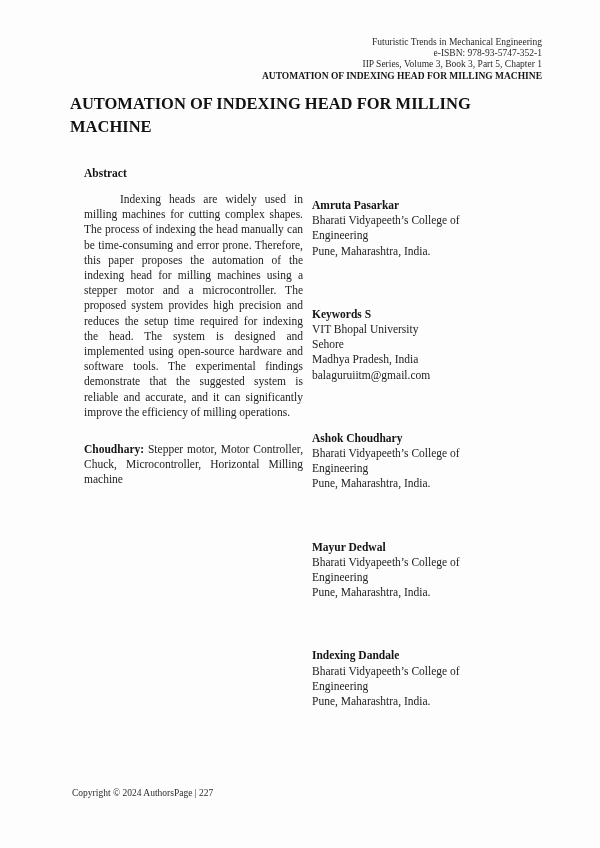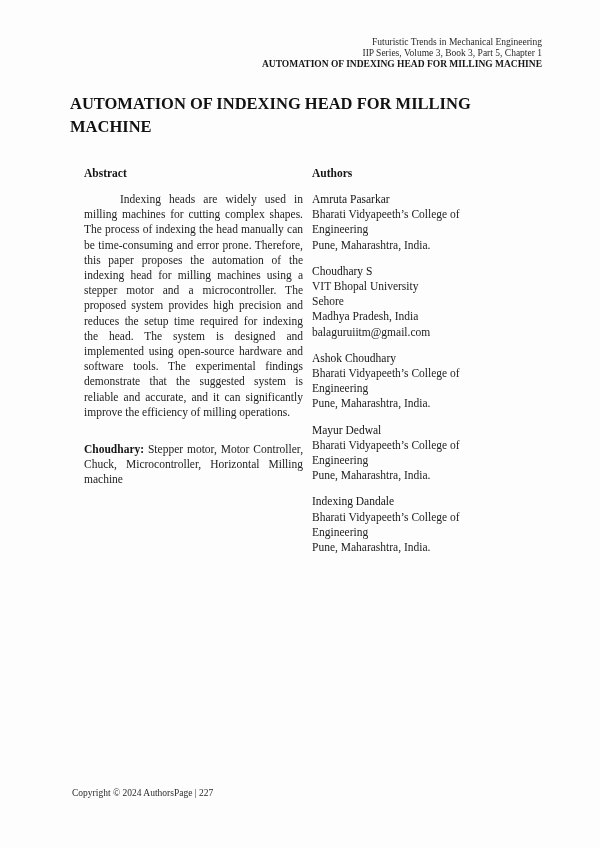--- a/index.html
+++ b/index.html
@@ -82,22 +82,23 @@
     font-weight: bold;
     color: #141414;
   }
   .author-block {
     margin: 0 0 11px 0;
     font-size: 11.5px;
     line-height: 15.2px;
     color: #222222;
   }
   .author-name {
-    font-weight: normal;
+    font-weight: bold;
     color: #141414;
+    margin-top: 48px;
   }
   
   .page-footer {
     position: absolute;
     left: 72px;
     right: 58px;
     top: 787px;
     display: flex;
     justify-content: flex-start;
     font-size: 9.5px;
@@ -105,44 +106,44 @@
     color: #2a2a2a;
   }
 </style>
 </head>
 <body>
 
 <div class="page">
 
   <header class="pub-header">
     <div>Futuristic Trends in Mechanical Engineering</div>
+    <div>e-ISBN: 978-93-5747-352-1</div>
     <div>IIP Series, Volume 3, Book 3, Part 5, Chapter 1</div>
     <div class="bold-line">AUTOMATION OF INDEXING HEAD FOR MILLING MACHINE</div>
   </header>
 
   <h1 class="paper-title">AUTOMATION OF INDEXING HEAD FOR MILLING MACHINE</h1>
 
   <section class="col-left">
     <h2 class="section-heading">Abstract</h2>
     <p class="abstract-body">Indexing heads are widely used in milling machines for cutting complex shapes. The process of indexing the head manually can be time-consuming and error prone. Therefore, this paper proposes the automation of the indexing head for milling machines using a stepper motor and a microcontroller. The proposed system provides high precision and reduces the setup time required for indexing the head. The system is designed and implemented using open-source hardware and software tools. The experimental findings demonstrate that the suggested system is reliable and accurate, and it can significantly improve the efficiency of milling operations.</p>
     <p class="keywords"><span class="kw-label">Choudhary:</span> <span>Stepper motor, Motor Controller, Chuck, Microcontroller, Horizontal Milling machine</span></p>
   </section>
 
   <section class="col-right">
-    <h2 class="section-heading">Authors</h2>
 
     <div class="author-block">
       <div class="author-name">Amruta Pasarkar</div>
       <div>Bharati Vidyapeeth’s College of</div>
       <div>Engineering</div>
       <div>Pune, Maharashtra, India.</div>
     </div>
 
     <div class="author-block">
-      <div class="author-name">Choudhary S</div>
+      <div class="author-name">Keywords S</div>
       <div>VIT Bhopal University</div>
       <div>Sehore</div>
       <div>Madhya Pradesh, India</div>
       <div>balaguruiitm@gmail.com</div>
     </div>
 
     <div class="author-block">
       <div class="author-name">Ashok Choudhary</div>
       <div>Bharati Vidyapeeth’s College of</div>
       <div>Engineering</div>

